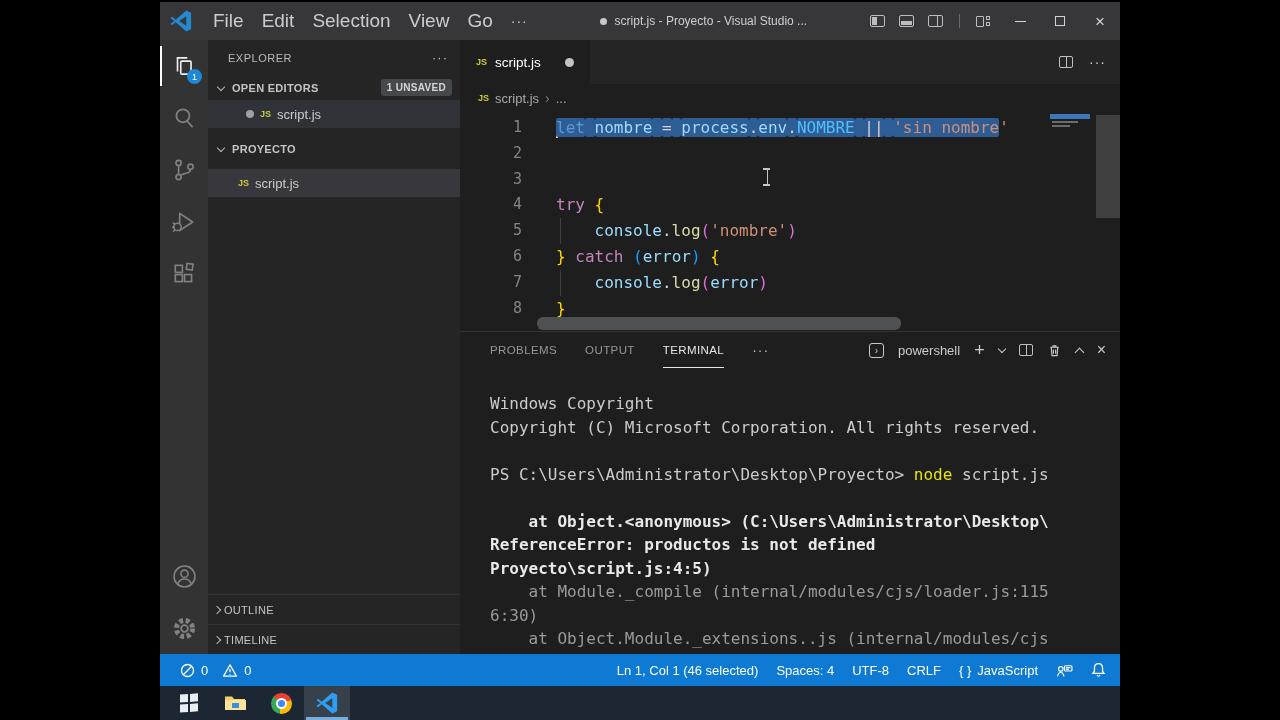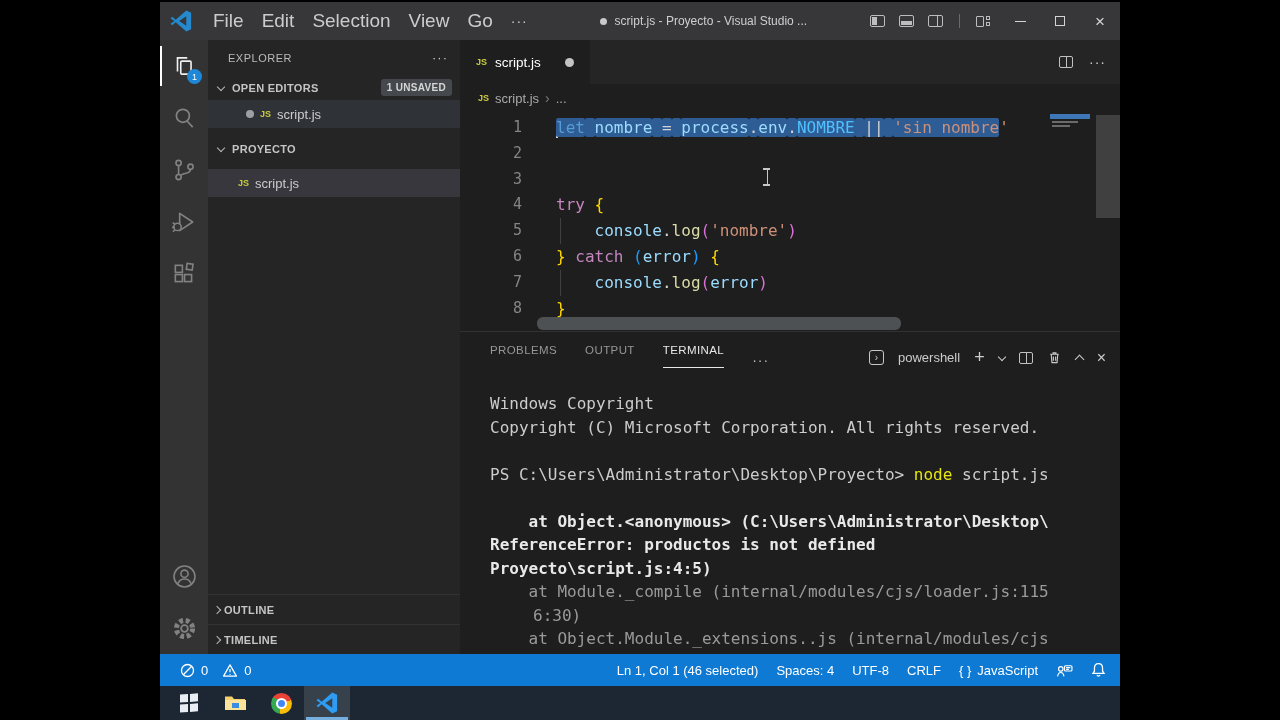--- a/index.html
+++ b/index.html
@@ -53,21 +53,21 @@
   .sb-sect { height:25px; display:flex; align-items:center; gap:4px; padding:0 8px 0 4px; font-size:11px; font-weight:bold; color:#c5c5c5; letter-spacing:.3px; }
   .chev { width:6px; height:6px; border-right:1.4px solid #b8b8b8; border-bottom:1.4px solid #b8b8b8; flex:none; }
   .chev.down { transform:rotate(45deg); margin:0 4px 2px 6px; }
   .chev.right { transform:rotate(-45deg); margin:0 4px 0 6px; }
   .sb-badge { margin-left:auto; background:#45494e; color:#d6d6d6; font-size:10px; font-weight:bold; border-radius:3px; padding:3px 6px; }
   .sb-row { height:28px; display:flex; align-items:center; gap:6px; font-size:13px; color:#cccccc; }
   .sb-row.openrow { background:#2f3237; padding-left:38px; }
   .sb-row.selrow { background:#37373d; padding-left:30px; }
   .mod-dot { width:8px; height:8px; border-radius:50%; background:#9da0a2; flex:none; }
   .js-badge { font-size:9px; font-weight:bold; color:#cbcb41; flex:none; }
-  .sb-bottomsect { height:30px; border-top:1px solid #333; display:flex; align-items:center; font-size:11px; font-weight:bold; color:#c5c5c5; letter-spacing:.3px; }
+  .sb-bottomsect { height:30px; border-top:1px solid #333; display:flex; align-items:center; font-size:11px; font-weight:normal; color:#c5c5c5; letter-spacing:.3px; }
   .sb-flex { flex:1; }
 
   
   .editor-col { flex:1; display:flex; flex-direction:column; overflow:hidden; }
   .tabbar { height:44px; background:#252526; display:flex; align-items:stretch; flex:none; }
   .tab { background:#1e1e1e; display:flex; align-items:center; gap:8px; padding:0 16px; font-size:13.5px; color:#ffffff; }
   .tab .mod-dot { background:#c4c4c4; width:9px; height:9px; }
   .tab-actions { margin-left:auto; display:flex; align-items:center; gap:16px; padding-right:14px; color:#cccccc; }
   .split-ic { width:14px; height:12px; border:1px solid #c0c0c0; border-radius:2px; position:relative; }
   .split-ic::after { content:""; position:absolute; left:50%; top:0; bottom:0; border-left:1px solid #c0c0c0; }
@@ -89,21 +89,21 @@
   .mm-ln { height:2px; background:#6b6b6b; margin:2px 0 0 2px; }
   .vscroll { position:absolute; right:0; top:3px; width:24px; height:103px; background:rgba(121,121,121,.38); }
   .hscroll { position:absolute; left:77px; bottom:1px; width:364px; height:13px; border-radius:6px; background:rgba(118,124,130,.55); }
   .ibeam { position:absolute; left:301px; top:56px; width:11px; height:18px; }
   .ibeam::before { content:""; position:absolute; left:50%; top:0; bottom:0; width:1.6px; background:#c8c8c8; }
   .ibeam i { position:absolute; left:2px; width:7px; height:1.6px; background:#c8c8c8; display:block; }
   .ibeam i.b { bottom:0; } .ibeam i.t { top:0; }
 
   
   .panel { flex:1; display:flex; flex-direction:column; background:#1e1e1e; border-top:1px solid #323232; overflow:hidden; }
-  .panel-tabs { height:36px; display:flex; align-items:flex-end; gap:28px; padding:0 14px 0 30px; flex:none; }
+  .panel-tabs { height:36px; display:flex; align-items:center; gap:28px; padding:0 14px 0 30px; flex:none; }
   .ptab { font-size:11.5px; letter-spacing:.4px; color:#969696; height:100%; display:flex; align-items:center; border-bottom:1px solid transparent; }
   .ptab.active { color:#e7e7e7; border-bottom-color:#e7e7e7; }
   .panel-right { margin-left:auto; display:flex; align-items:center; gap:14px; color:#cccccc; }
   .shell-ic { width:15px; height:15px; border:1px solid #c8c8c8; border-radius:3px; font-size:10px; display:flex; align-items:center; justify-content:center; color:#c8c8c8; }
   .shell-name { font-size:13px; color:#cccccc; }
   .plus { font-size:18px; font-weight:300; }
   .chev-mini { width:6px; height:6px; border-right:1.3px solid #ccc; border-bottom:1.3px solid #ccc; transform:rotate(45deg); margin-bottom:2px; }
   .chev-up { width:7px; height:7px; border-right:1.4px solid #ccc; border-bottom:1.4px solid #ccc; transform:rotate(-135deg); margin-top:4px; }
   .close-x { font-size:16px; color:#ccc; }
   .terminal { flex:1; padding:24px 0 0 30px; overflow:hidden; }
@@ -331,21 +331,21 @@
         <div class="terminal" id="terminal-out">
             <div class="t-line"><span style="color: rgb(204, 204, 204);">Windows Copyright</span></div>
             <div class="t-line"><span style="color: rgb(204, 204, 204);">Copyright (C) Microsoft Corporation. All rights reserved.</span></div>
             <div class="t-line">&nbsp;</div>
             <div class="t-line"><span style="color: rgb(204, 204, 204);">PS C:\Users\Administrator\Desktop\Proyecto&gt; </span><span style="color: rgb(229, 229, 16);">node</span><span style="color: rgb(204, 204, 204);"> script.js</span></div>
             <div class="t-line">&nbsp;</div>
             <div class="t-line"><span style="color: rgb(233, 233, 233); font-weight: bold;">    at Object.&lt;anonymous&gt; (C:\Users\Administrator\Desktop\</span></div>
             <div class="t-line"><span style="color: rgb(233, 233, 233); font-weight: bold;">ReferenceError: productos is not defined</span></div>
             <div class="t-line"><span style="color: rgb(233, 233, 233); font-weight: bold;">Proyecto\script.js:4:5)</span></div>
             <div class="t-line"><span style="color: rgb(154, 154, 154);">    at Module._compile (internal/modules/cjs/loader.js:115</span></div>
-            <div class="t-line"><span style="color: rgb(154, 154, 154); margin-left: 43px;">6:30)</span></div>
+            <div class="t-line"><span style="color: rgb(154, 154, 154);">6:30)</span></div>
             <div class="t-line"><span style="color: rgb(154, 154, 154);">    at Object.Module._extensions..js (internal/modules/cjs</span></div>
           </div>
       </div>
     </div>
   </div>
 
   <div class="statusbar">
     <div class="sb-left">
       <svg width="15" height="15" viewBox="0 0 14 14" fill="none" stroke="#fff" stroke-width="1.2">
         <circle cx="7" cy="7" r="5.6"></circle>

